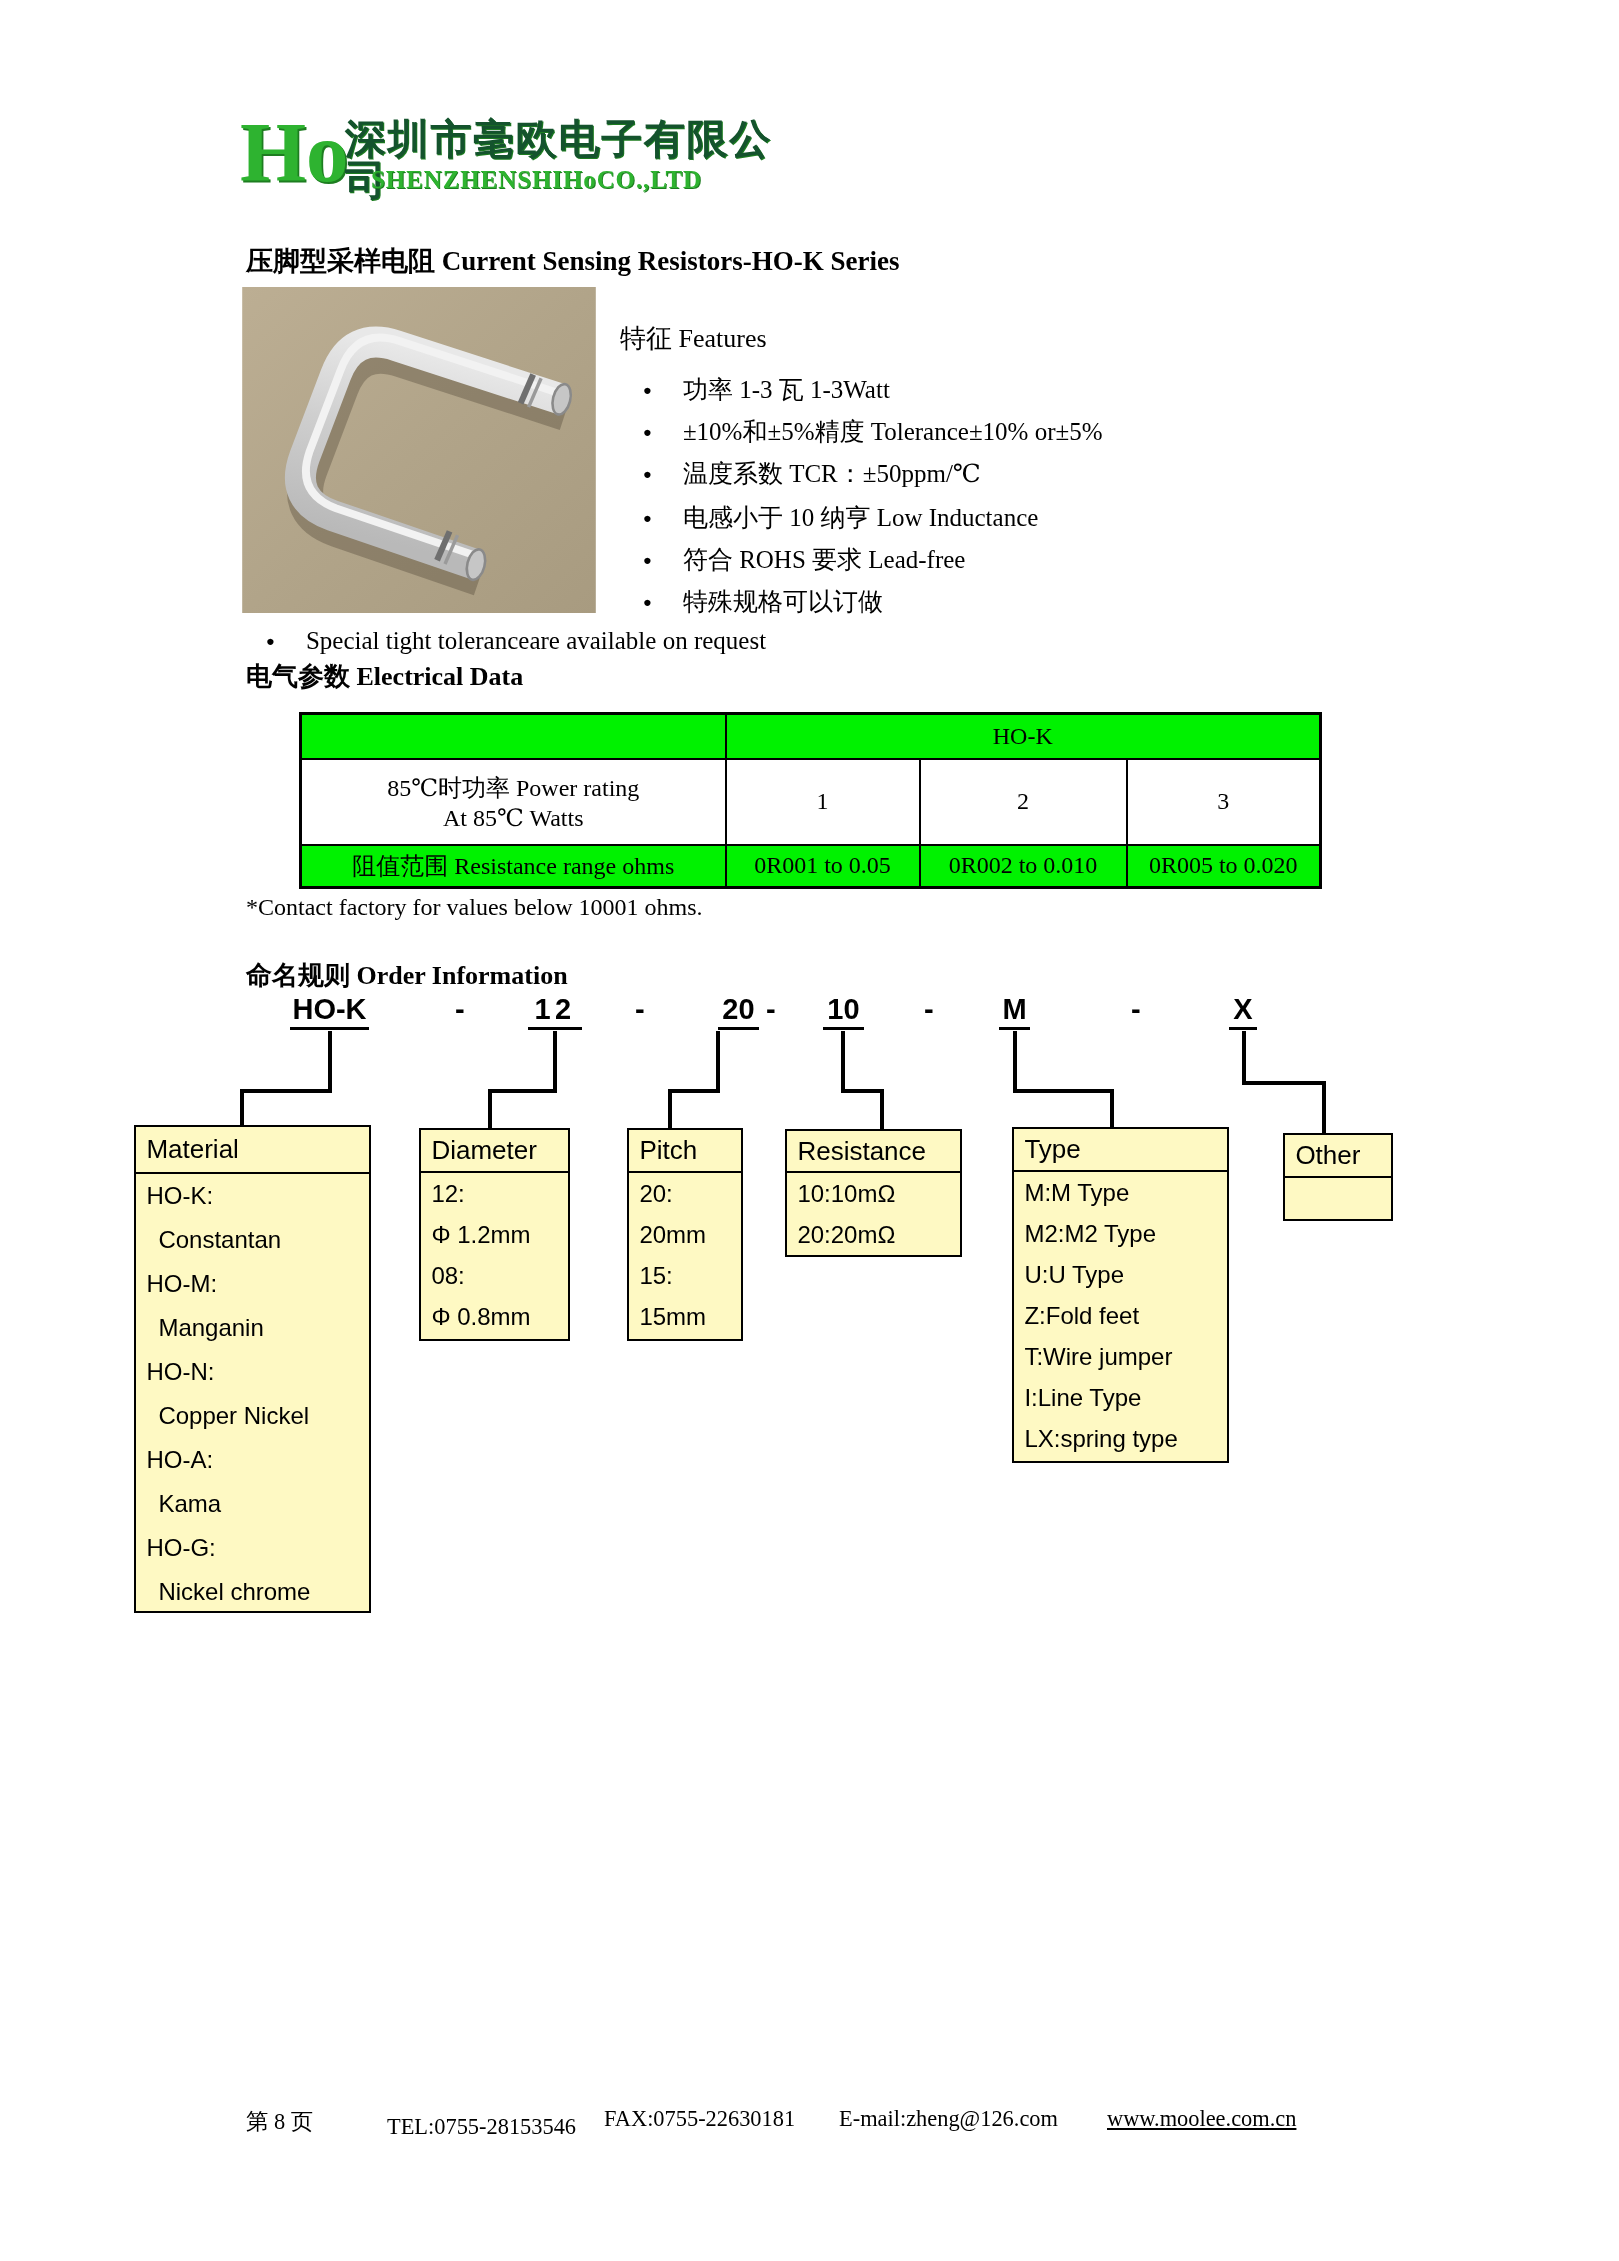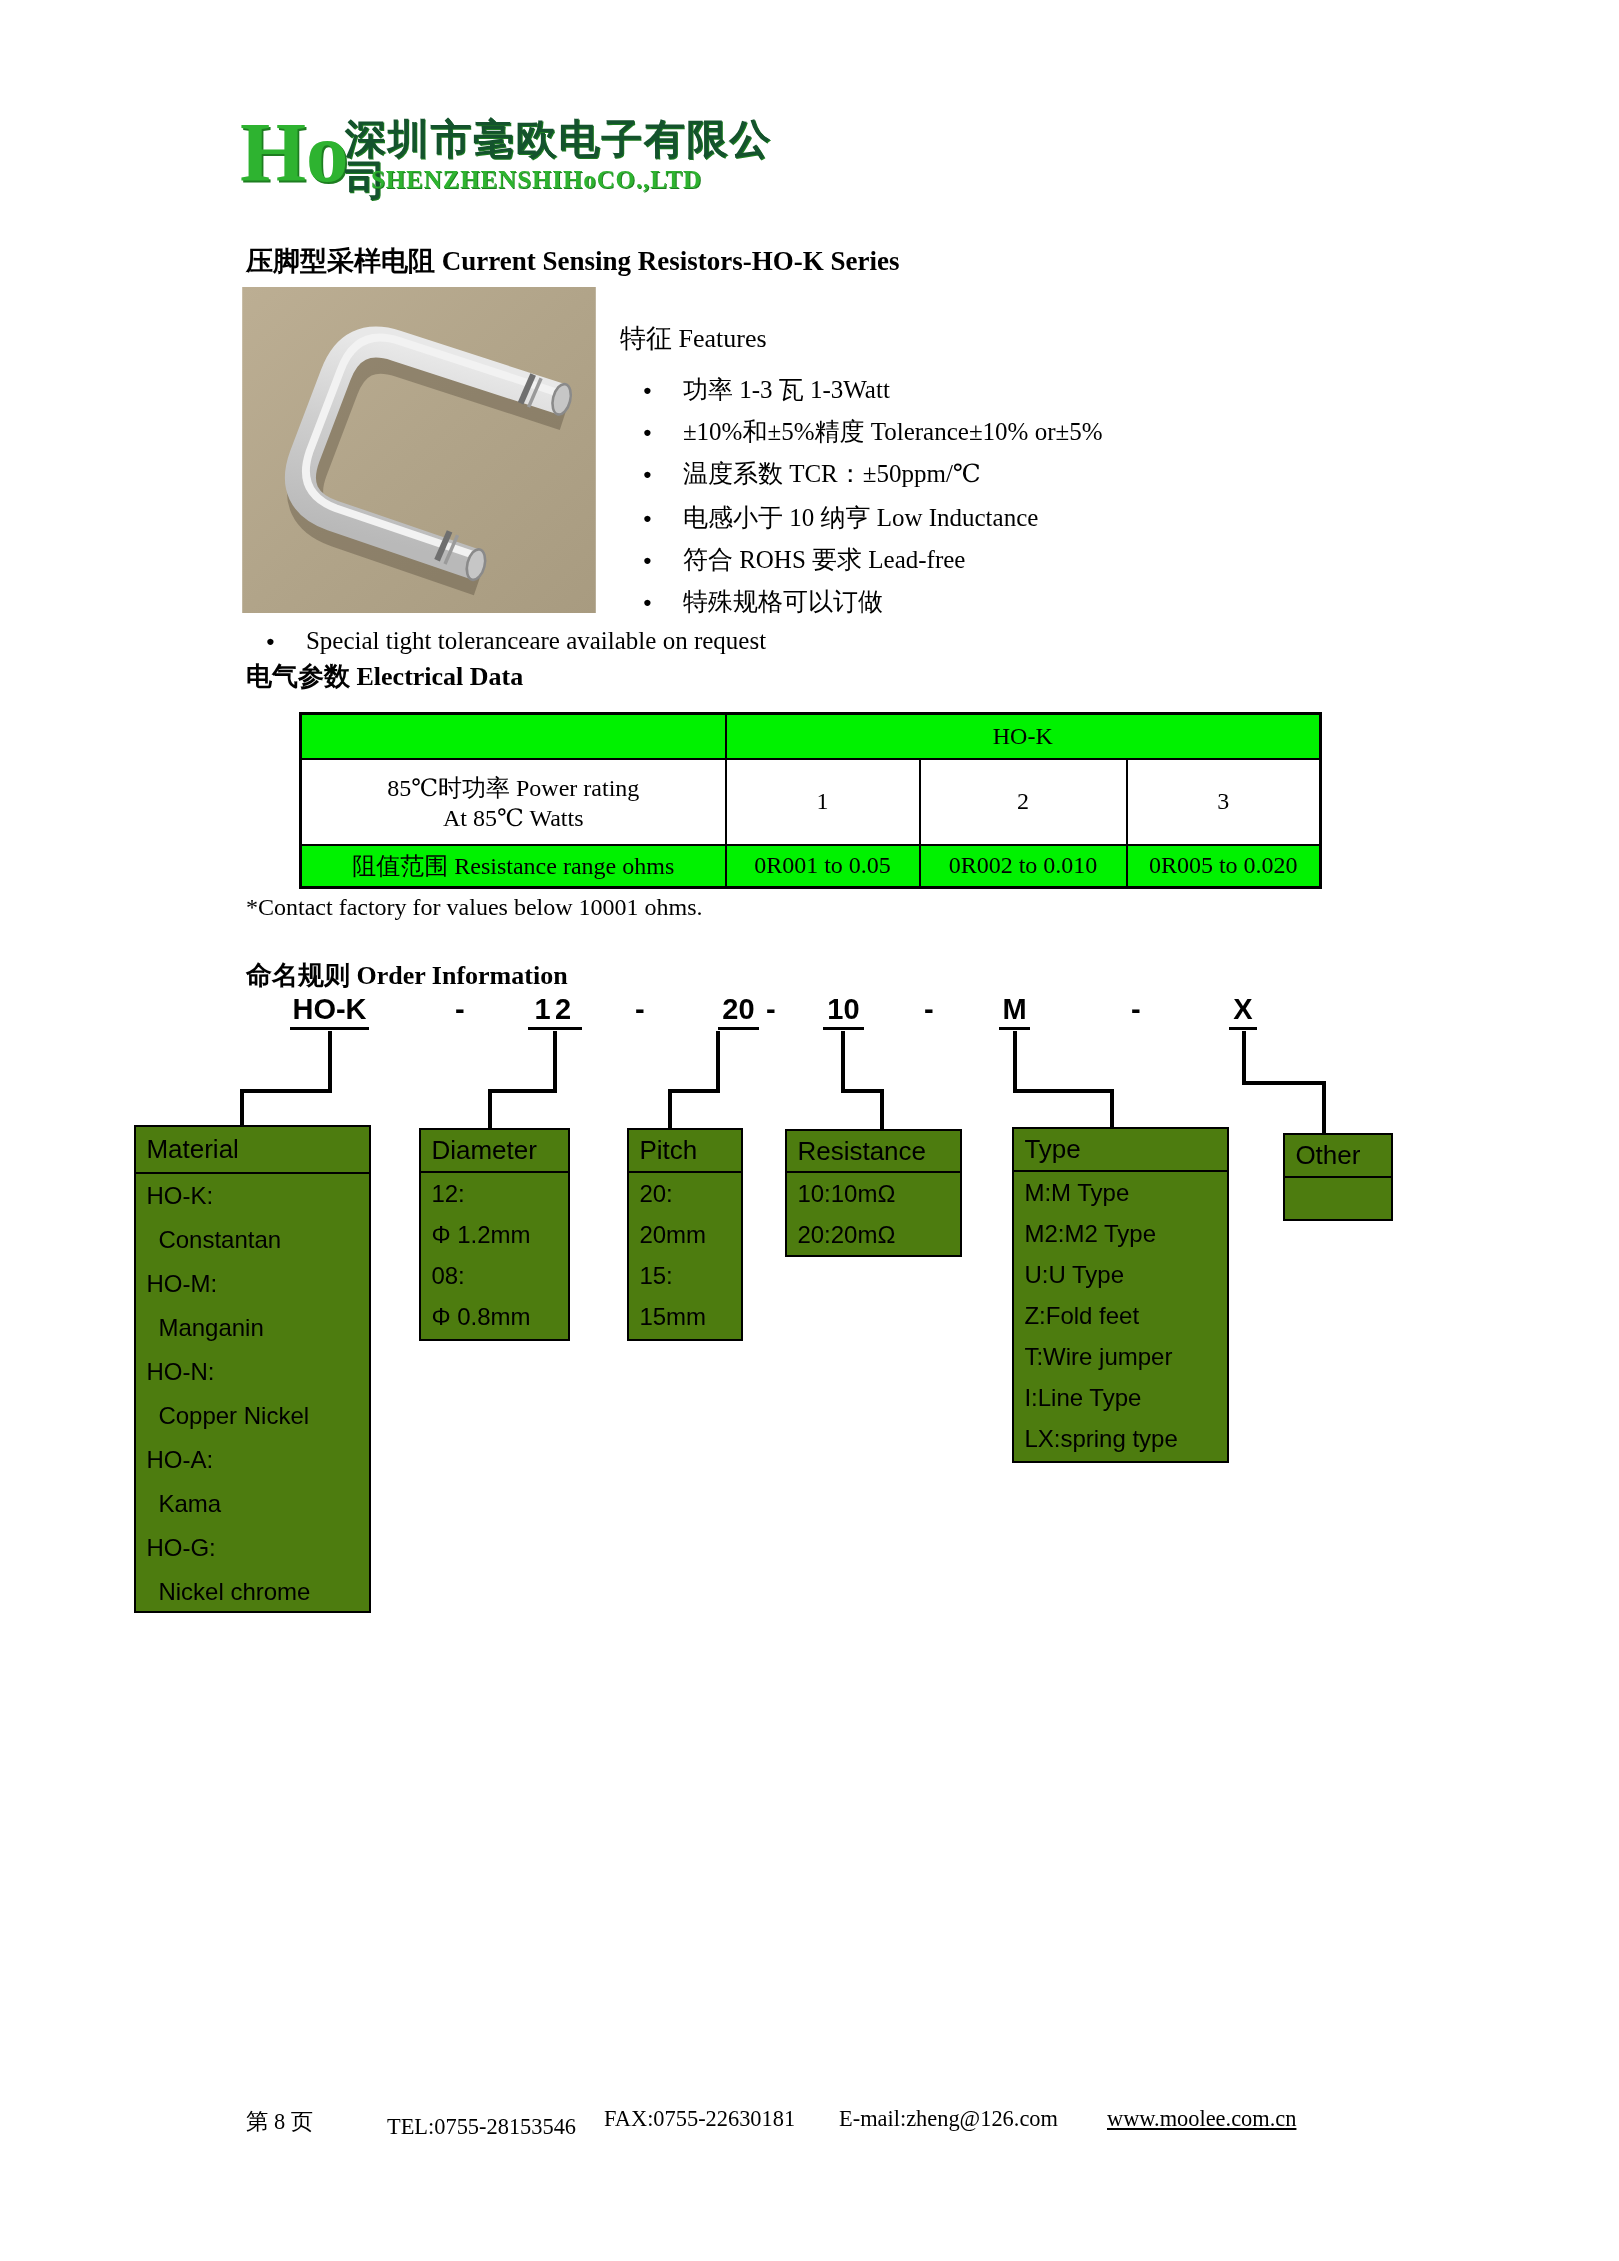--- a/index.html
+++ b/index.html
@@ -21,21 +21,21 @@
   table.etab td{border:2.6px solid #000;text-align:center;font-size:24px;padding:0;vertical-align:middle;}
   td.green{background:#00f200;}
   
   .code{position:absolute;font-weight:bold;font-size:29px;text-align:center;
         border-bottom:3.5px solid #000;padding-bottom:0.9px;
         font-family:"Liberation Sans","DejaVu Sans",sans-serif;}
   .dash{position:absolute;font-weight:bold;font-size:29px;
         font-family:"Liberation Sans","DejaVu Sans",sans-serif;}
   .cline{position:absolute;background:#000;}
   
-  .obox{position:absolute;border:2.6px solid #000;background:#4d7c0f;
+  .obox{position:absolute;border:2.6px solid #000;background:#fef9c3;
         font-family:"Liberation Sans","DejaVu Sans",sans-serif;}
   .obox .ohead{border-bottom:2.6px solid #000;font-size:26px;padding-left:10.4px;display:flex;align-items:center;}
   .obox .orow{font-size:24px;padding-left:10.4px;display:flex;align-items:center;white-space:nowrap;}
   .obox .orow.indent{padding-left:22.4px;}
   
   .foot{font-size:22.4px;white-space:nowrap;}
   .weblink{text-decoration:underline;color:#000;}
 </style>
 </head>
 <body>

